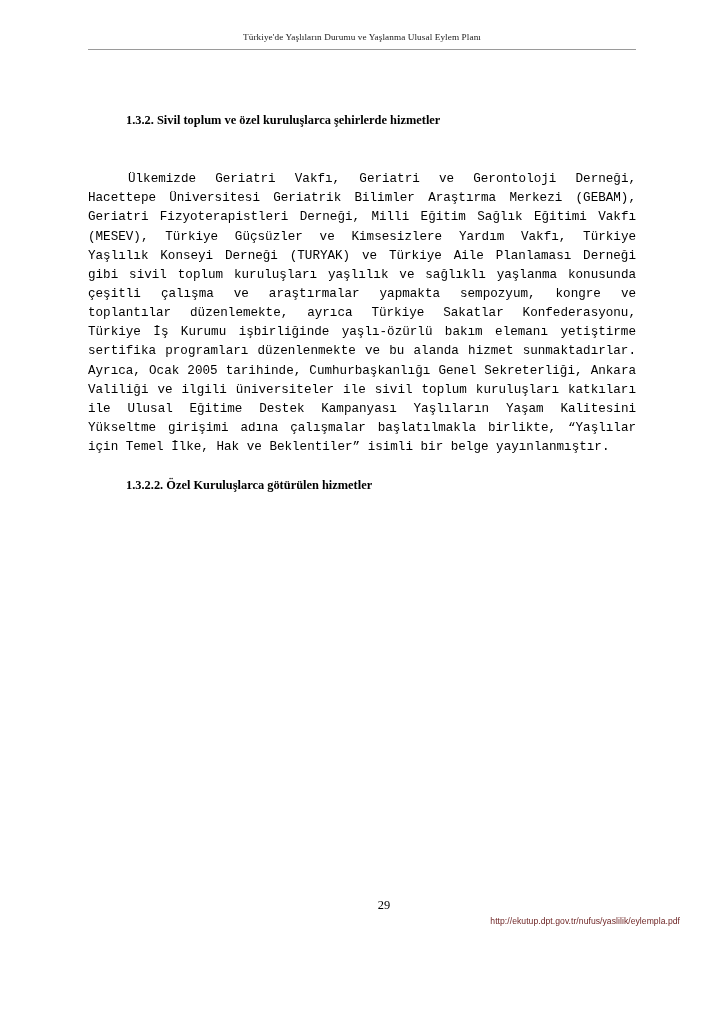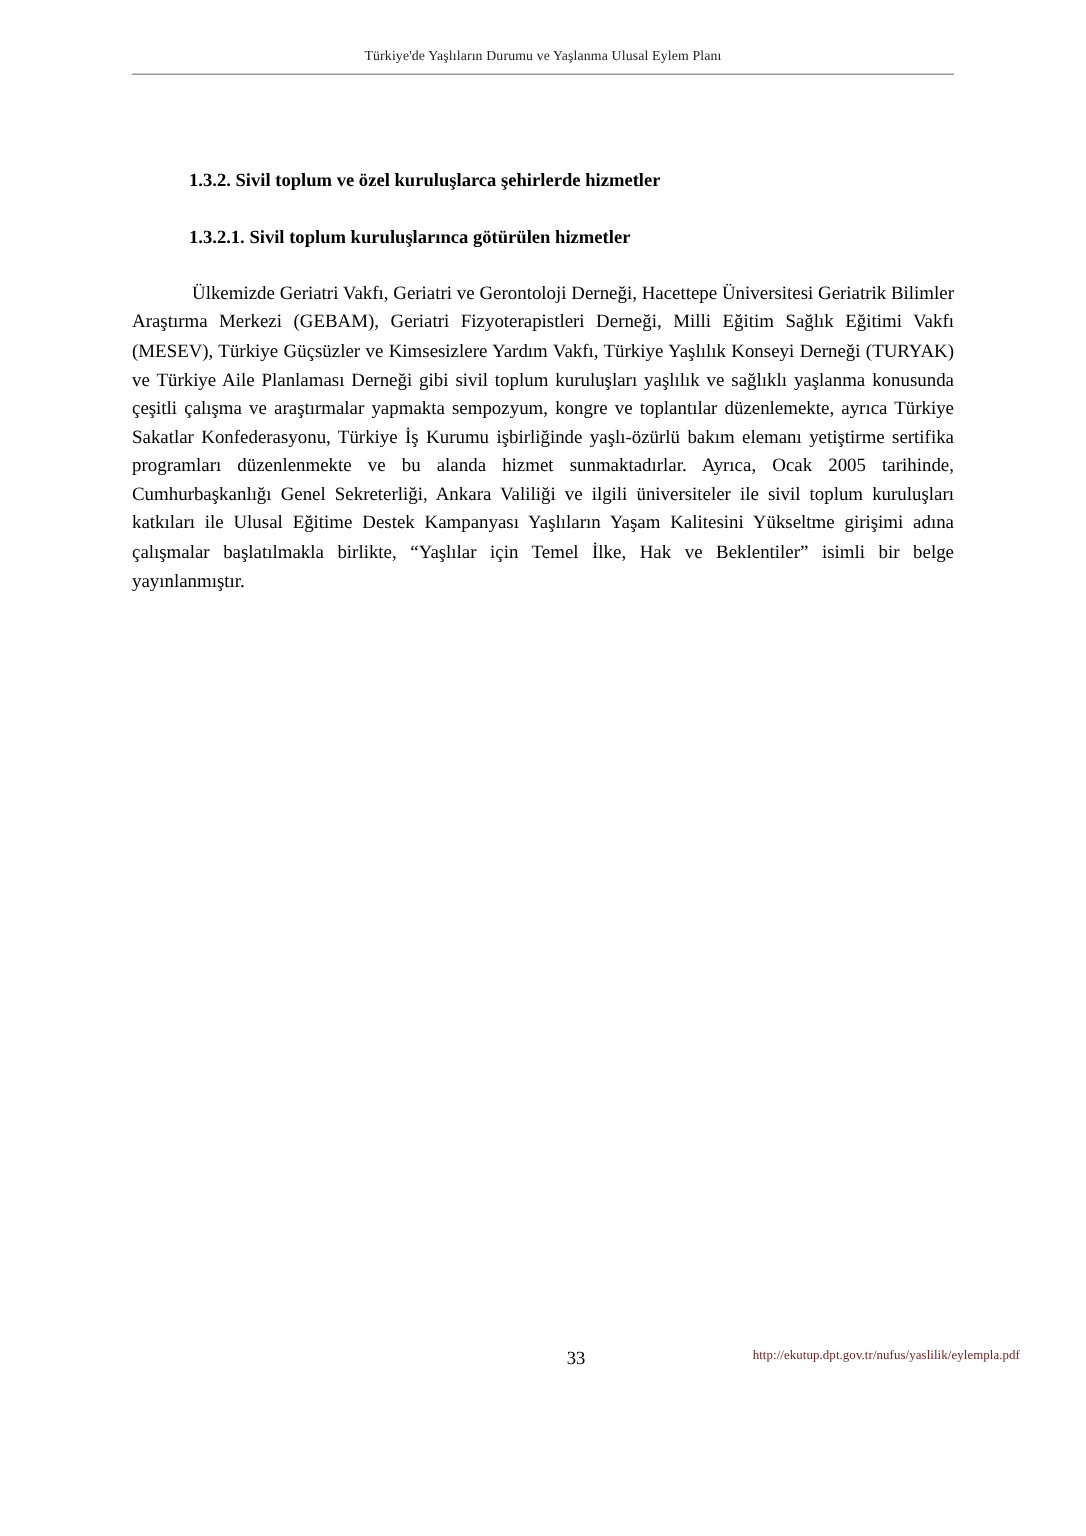--- a/index.html
+++ b/index.html
@@ -56,21 +56,21 @@
     font-weight: bold;
     margin: 0;
     padding: 0;
     text-indent: 38px;
     line-height: 1.3;
   }
   .block-gap-lg { height: 22px; }
   .block-gap-md { height: 20px; }
   .block-gap-sm { height: 16px; }
   p.para {
-    font-family: Liberation Serif, serif;
+    font-family: Liberation Mono, monospace;
     font-size: 12.6px;
     margin: 0;
     padding: 0;
     text-align: justify;
     text-justify: inter-word;
     line-height: 1.52;
     text-indent: 40px;
     hyphens: none;
   }
   
@@ -86,22 +86,22 @@
     left: 0;
     right: 0;
     text-align: center;
     font-family: "Liberation Serif", serif;
     font-size: 12.4px;
     color: #000;
   }
   .footer-url {
     position: absolute;
     right: 0;
-    top: 0;
-    font-family: Liberation Serif, serif;
+    top: 18px;
+    font-family: Liberation Sans, sans-serif;
     font-size: 8.6px;
     color: #6b1f1f;
     letter-spacing: 0.05px;
   }
 </style>
 </head>
 <body>
 
 <div class="page">
 
@@ -109,32 +109,32 @@
     <span class="header-text">Türkiye'de Yaşlıların Durumu ve Yaşlanma Ulusal Eylem Planı</span>
     <div class="header-rule"></div>
   </div>
 
   <div class="content">
 
     <h2 class="heading">1.3.2. Sivil toplum ve özel kuruluşlarca şehirlerde hizmetler</h2>
 
     <div class="block-gap-lg"></div>
 
-    <h2 class="heading">1.3.2.1. Sivil toplum kuruluşlarınca götürülen hizmetler</h2>
 
     <div class="block-gap-md"></div>
 
     <p class="para">Ülkemizde Geriatri Vakfı, Geriatri ve Gerontoloji Derneği, Hacettepe Üniversitesi Geriatrik Bilimler Araştırma Merkezi (GEBAM), Geriatri Fizyoterapistleri Derneği, Milli Eğitim Sağlık Eğitimi Vakfı (MESEV),  Türkiye Güçsüzler ve Kimsesizlere Yardım Vakfı, Türkiye Yaşlılık Konseyi Derneği (TURYAK) ve Türkiye Aile Planlaması Derneği gibi sivil toplum kuruluşları yaşlılık ve sağlıklı yaşlanma konusunda çeşitli çalışma ve araştırmalar yapmakta sempozyum, kongre ve toplantılar düzenlemekte, ayrıca Türkiye Sakatlar Konfederasyonu, Türkiye İş Kurumu işbirliğinde yaşlı-özürlü bakım elemanı yetiştirme sertifika programları düzenlenmekte ve  bu alanda hizmet sunmaktadırlar. Ayrıca, Ocak 2005 tarihinde, Cumhurbaşkanlığı Genel Sekreterliği, Ankara Valiliği ve ilgili üniversiteler ile sivil toplum kuruluşları katkıları ile Ulusal Eğitime Destek Kampanyası Yaşlıların Yaşam Kalitesini Yükseltme girişimi adına çalışmalar başlatılmakla birlikte, “Yaşlılar için Temel İlke, Hak ve Beklentiler” isimli bir belge yayınlanmıştır.</p>
 
     <div class="block-gap-md"></div>
 
+    <h2 class="heading">1.3.2.2. Özel Kuruluşlarca götürülen hizmetler</h2>
 
     <div class="block-gap-sm"></div>
 
 
   </div>
 
   <div class="footer">
-    <span class="page-number">33</span>
+    <span class="page-number">29</span>
     <span class="footer-url">http://ekutup.dpt.gov.tr/nufus/yaslilik/eylempla.pdf</span>
   </div>
 
 </div>
 
 </body></html>

